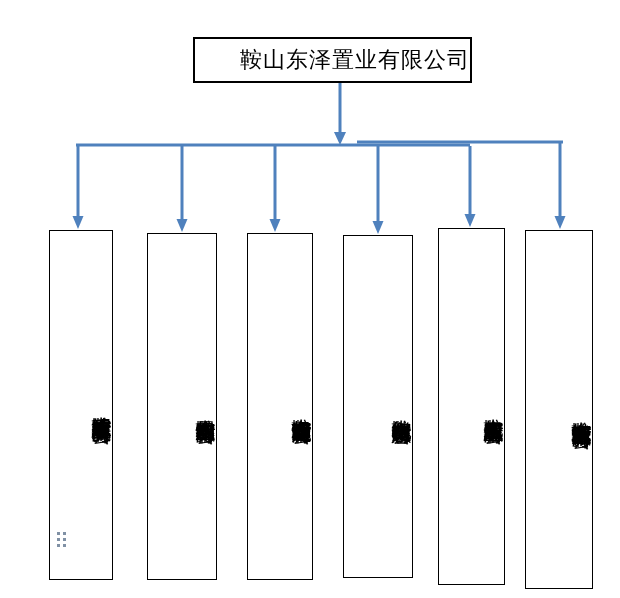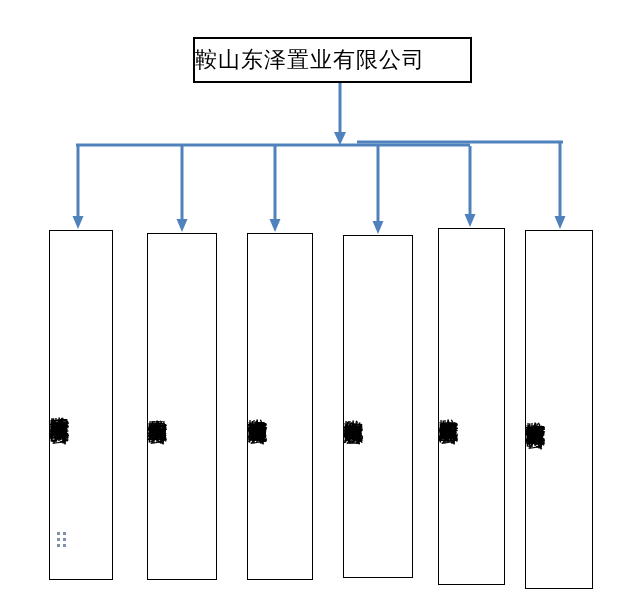--- a/index.html
+++ b/index.html
@@ -13,21 +13,21 @@
   #connectors{
     position:absolute;left:0;top:0;width:620px;height:598px;
     pointer-events:none;
   }
   .node{
     position:absolute;
     box-sizing:border-box;
     background:#ffffff;
     display:flex;
     align-items:center;
-    justify-content:flex-start;
+    justify-content:flex-end;
     color:#000000;
   }
   .node.root{
     left:193px;top:37px;width:279px;height:46px;
     border:2px solid #000000;
     font-size:22px;
     letter-spacing:1px;
     white-space:nowrap;
   }
   .node.child{

